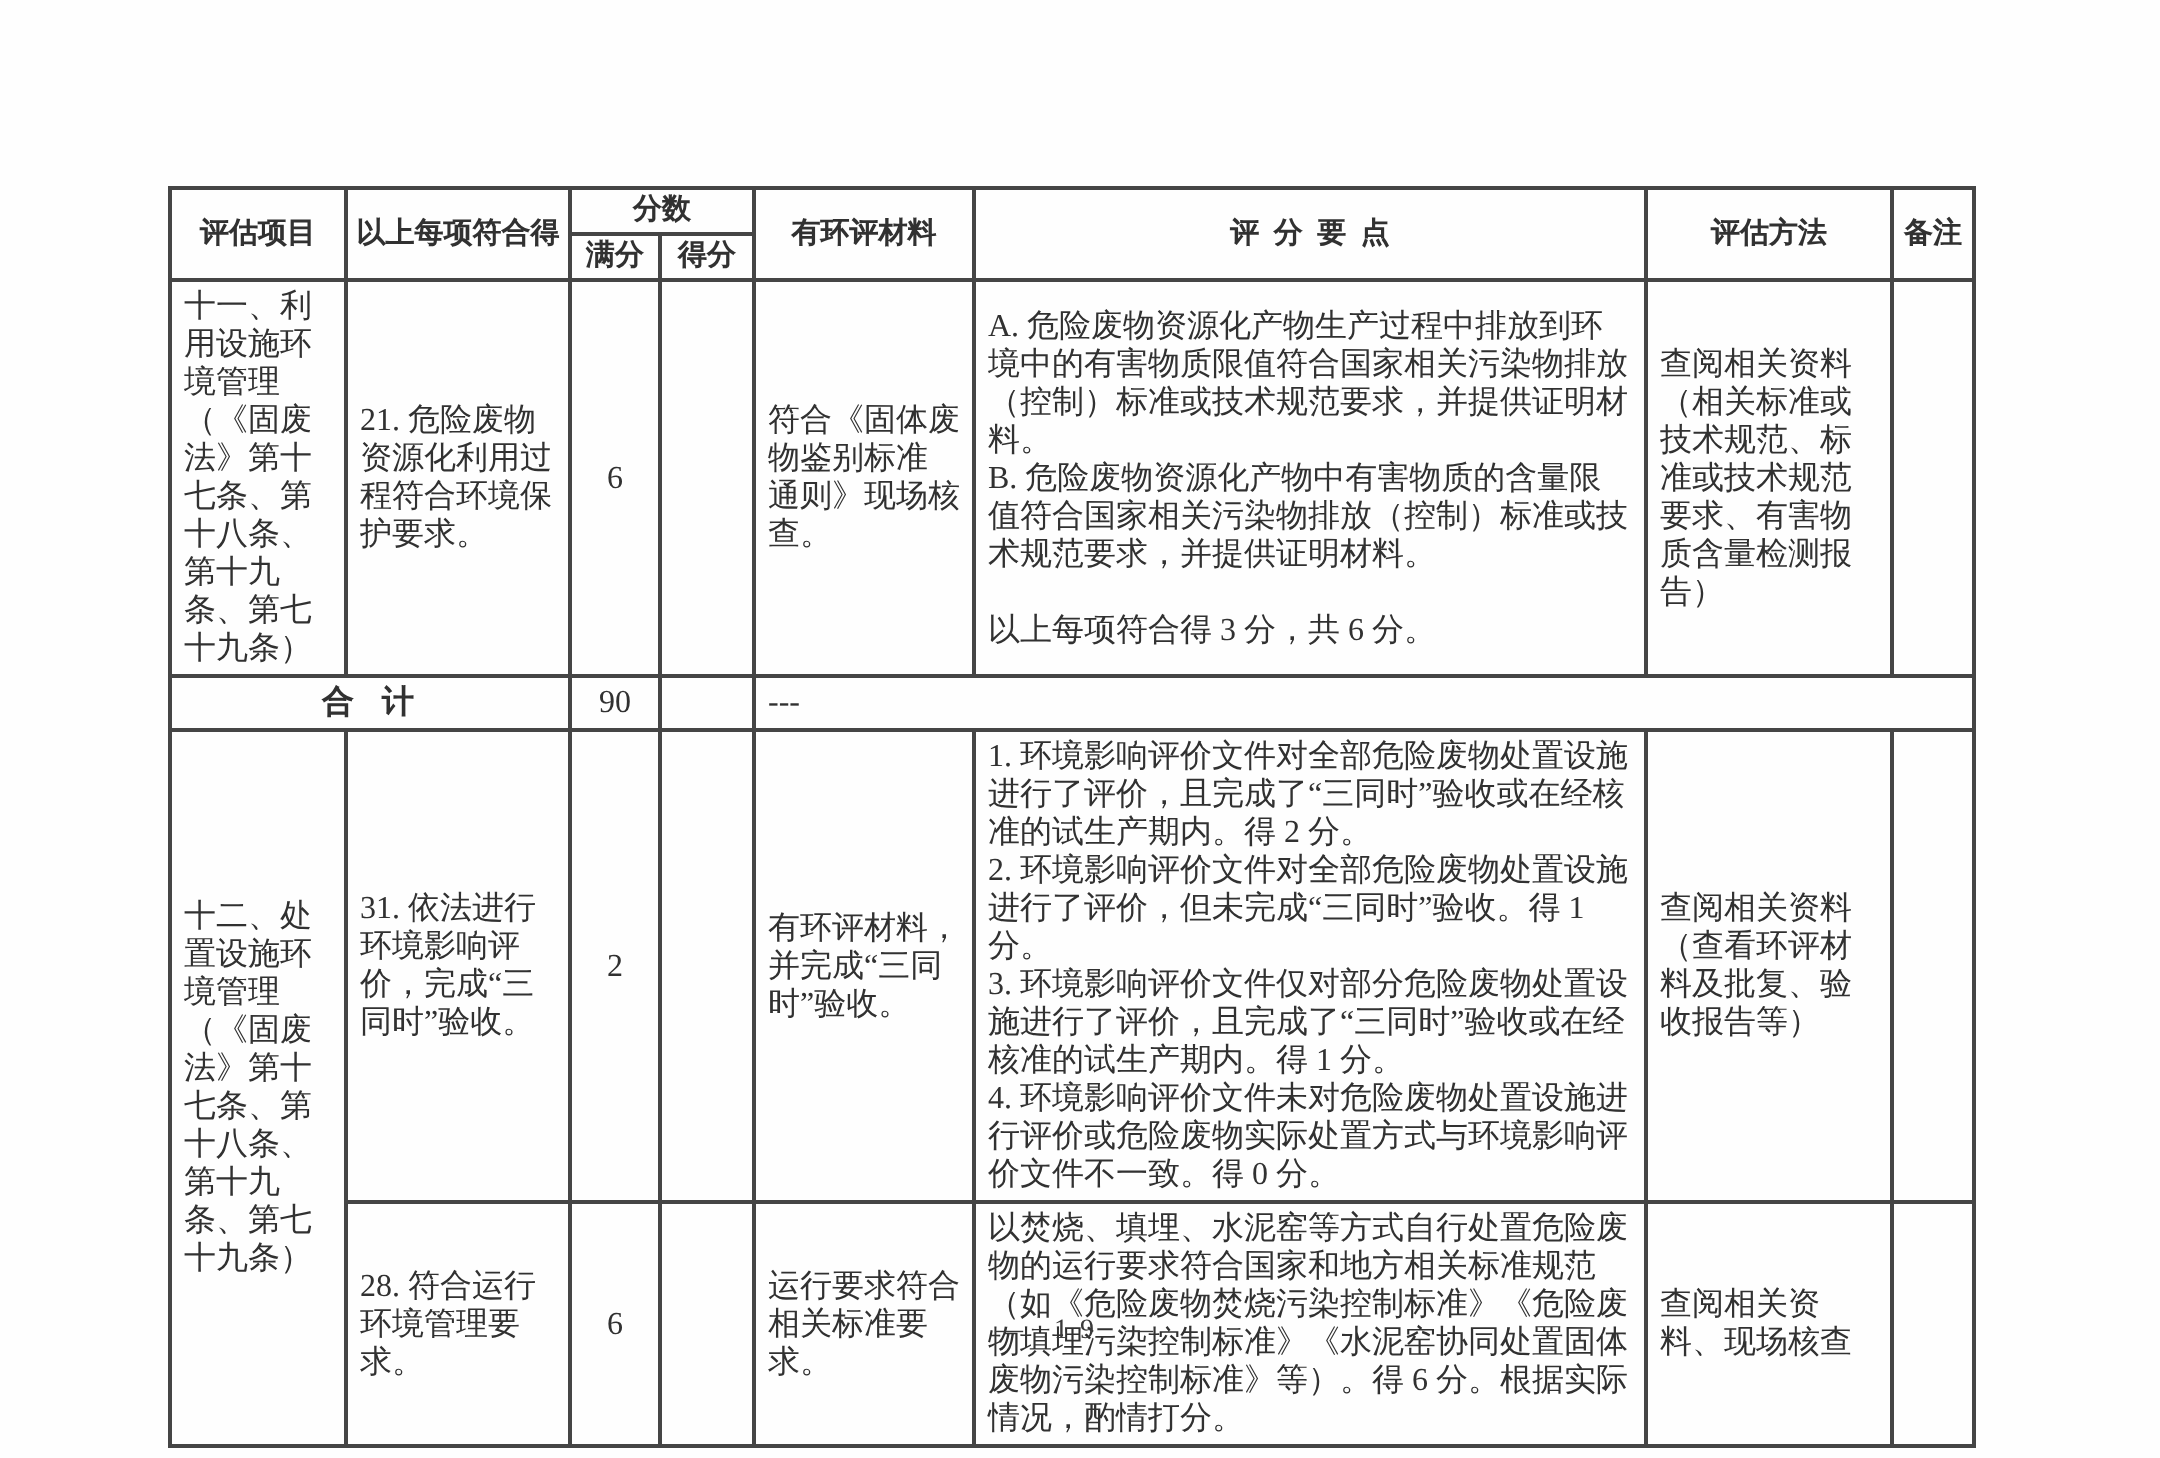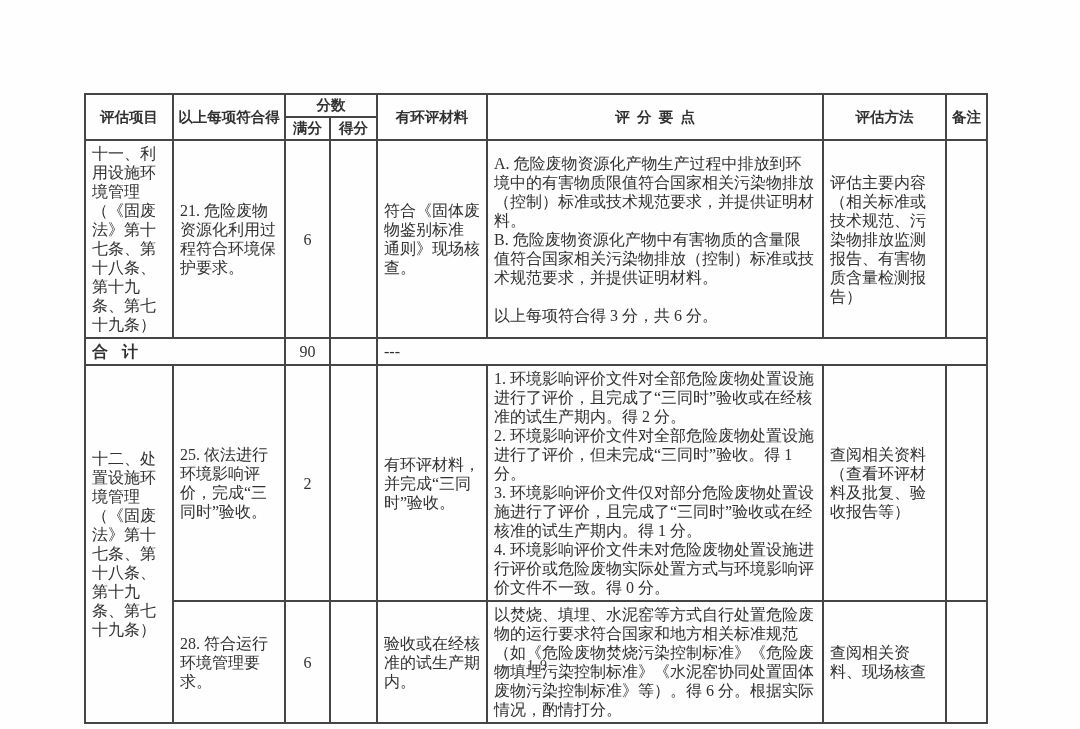--- a/index.html
+++ b/index.html
@@ -51,20 +51,21 @@
   td.center { text-align: center; }
   td.points-cell { padding: 5px 8px; }
   tr.row-21 { height: 168px; }
   tr.row-total { height: 26px; }
   tr.row-22 { height: 212px; }
   tr.row-23 { height: 106px; }
   tr.hdr-top { height: 20px; }
   tr.hdr-bottom { height: 20px; }
   td.total-label {
     font-weight: bold;
+    text-align: center;
     font-size: 15px;
     letter-spacing: 2px;
   }
   .footer {
     position: absolute;
     left: 0;
     top: 658px;
     width: 1080px;
     text-align: center;
     font-size: 14px;
@@ -107,50 +108,50 @@
     <tr class="row-21">
       <td>十一、利用设施环境管理（《固废法》第十七条、第十八条、第十九条、第七十九条）</td>
       <td>21. 危险废物资源化利用过程符合环境保护要求。</td>
       <td class="center">6</td>
       <td class="center"></td>
       <td>符合《固体废物鉴别标准 通则》现场核查。</td>
       <td class="points-cell">A. 危险废物资源化产物生产过程中排放到环境中的有害物质限值符合国家相关污染物排放（控制）标准或技术规范要求，并提供证明材料。
 B. 危险废物资源化产物中有害物质的含量限值符合国家相关污染物排放（控制）标准或技术规范要求，并提供证明材料。
 
 以上每项符合得 3 分，共 6 分。</td>
-      <td>评估主要内容（相关标准或技术规范、污染物排放监测报告、有害物质含量检测报告）</td>
+      <td>查阅相关资料（相关标准或技术规范、标准或技术规范要求、有害物质含量检测报告）</td>
       <td></td>
     </tr>
 
     <tr class="row-total">
       <td colspan="2" class="total-label">合  计</td>
       <td class="center">90</td>
       <td class="center"></td>
       <td colspan="4">---</td>
     </tr>
 
     <tr class="row-22">
       <td rowspan="2">十二、处置设施环境管理（《固废法》第十七条、第十八条、第十九条、第七十九条）</td>
-      <td>25. 依法进行环境影响评价，完成“三同时”验收。</td>
+      <td>31. 依法进行环境影响评价，完成“三同时”验收。</td>
       <td class="center">2</td>
       <td class="center"></td>
       <td>有环评材料，并完成“三同时”验收。</td>
       <td class="points-cell">1. 环境影响评价文件对全部危险废物处置设施进行了评价，且完成了“三同时”验收或在经核准的试生产期内。得 2 分。
 2. 环境影响评价文件对全部危险废物处置设施进行了评价，但未完成“三同时”验收。得 1 分。
 3. 环境影响评价文件仅对部分危险废物处置设施进行了评价，且完成了“三同时”验收或在经核准的试生产期内。得 1 分。
 4. 环境影响评价文件未对危险废物处置设施进行评价或危险废物实际处置方式与环境影响评价文件不一致。得 0 分。</td>
       <td>查阅相关资料（查看环评材料及批复、验收报告等）</td>
       <td></td>
     </tr>
 
     <tr class="row-23">
       <td>28. 符合运行环境管理要求。</td>
       <td class="center">6</td>
       <td class="center"></td>
-      <td>验收或在经核准的试生产期内。</td>
+      <td>运行要求符合相关标准要求。</td>
       <td class="points-cell">以焚烧、填埋、水泥窑等方式自行处置危险废物的运行要求符合国家和地方相关标准规范（如《危险废物焚烧污染控制标准》《危险废物填埋污染控制标准》《水泥窑协同处置固体废物污染控制标准》等）。得 6 分。根据实际情况，酌情打分。</td>
       <td>查阅相关资料、现场核查</td>
       <td></td>
     </tr>
   </tbody>
     </table>
 
   <div class="footer">—  19  —</div>
 
 </div>

